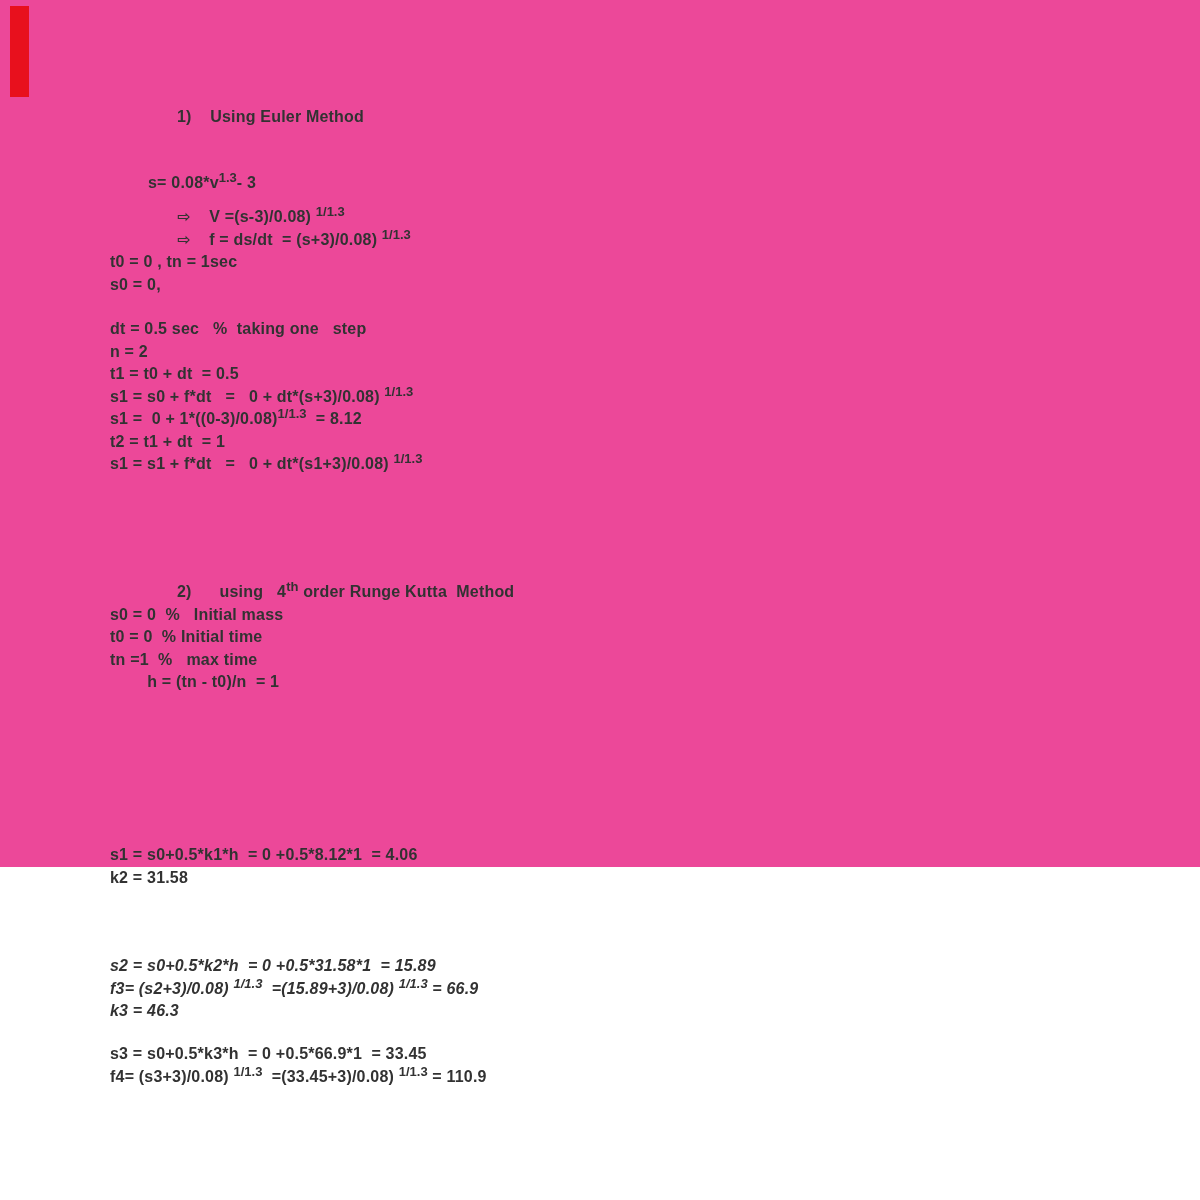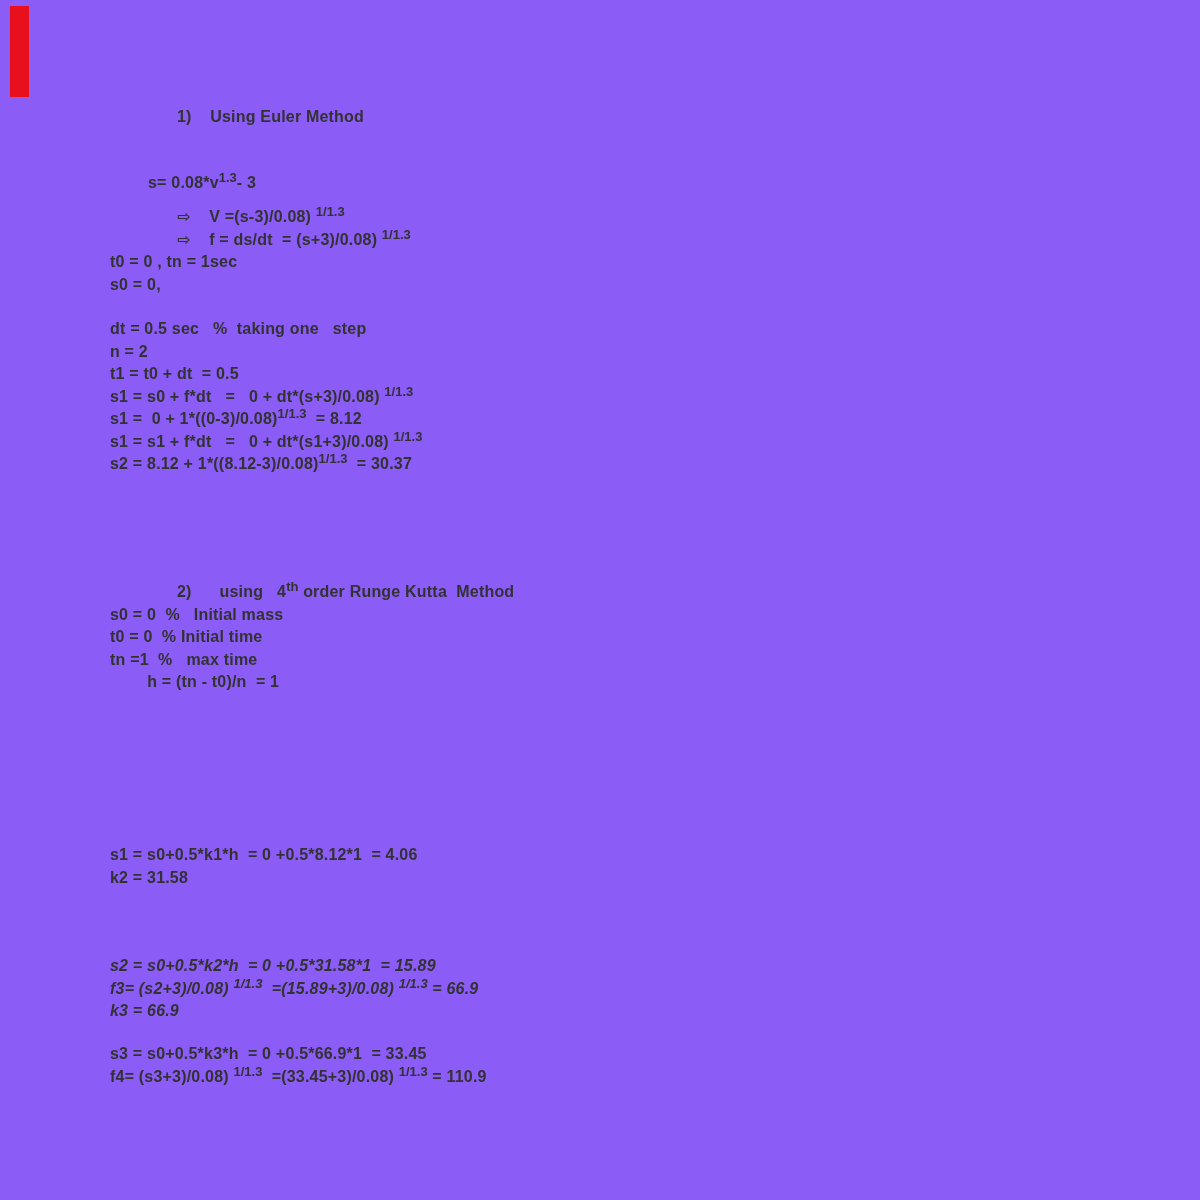--- a/index.html
+++ b/index.html
@@ -4,22 +4,22 @@
 <style>
   * { margin: 0; padding: 0; box-sizing: border-box; }
   html, body {
     width: 1200px; height: 1200px;
     background: #ffffff;
     font-family: "Liberation Sans", "DejaVu Sans", sans-serif;
     overflow: hidden;
   }
   .page {
     position: relative;
-    width: 1200px; height: 1200px;
-    background: #8b5cf6;
+    width: 1200px; height: 867px;
+    background: #ec4899;
   }
   .red-marker {
     position: absolute;
     left: 10px; top: 6px;
     width: 19px; height: 91px;
     background: #e8101d;
   }
   .content {
     position: absolute;
     left: 0; top: 0;
@@ -76,37 +76,37 @@
         <div class="line ind1">⇨    f = ds/dt  = (s+3)/0.08) <sup>1/1.3</sup></div>
         <div class="line ind2">t0 = 0 , tn = 1sec</div>
         <div class="line ind2">s0 = 0,</div>
       </div>
       <div class="block" id="block-euler-steps">
         <div class="line ind2">dt = 0.5 sec   %  taking one   step</div>
         <div class="line ind2">n = 2</div>
         <div class="line ind2">t1 = t0 + dt  = 0.5</div>
         <div class="line ind2">s1 = s0 + f*dt   =   0 + dt*(s+3)/0.08) <sup>1/1.3</sup></div>
         <div class="line ind2">s1 =  0 + 1*((0-3)/0.08)<sup>1/1.3</sup>  = 8.12</div>
+        <div class="line ind2">t2 = t1 + dt  = 1</div>
         <div class="line ind2">s1 = s1 + f*dt   =   0 + dt*(s1+3)/0.08) <sup>1/1.3</sup></div>
-        <div class="line ind2">s2 = 8.12 + 1*((8.12-3)/0.08)<sup>1/1.3</sup>  = 30.37</div>
       </div>
       <div class="block" id="block-rk-setup">
         <div class="line ind1">2)      using   4<sup>th</sup> order Runge Kutta  Method</div>
         <div class="line ind2">s0 = 0  %   Initial mass</div>
         <div class="line ind2">t0 = 0  % Initial time</div>
         <div class="line ind2">tn =1  %   max time</div>
         <div class="line ind2">        h = (tn - t0)/n  = 1</div>
       </div>
       <div class="block" id="block-k2-block">
         <div class="line ind2">s1 = s0+0.5*k1*h  = 0 +0.5*8.12*1  = 4.06</div>
         <div class="line ind2">k2 = 31.58</div>
       </div>
       <div class="block" id="block-k3-block">
         <div class="line ind2">s2 = s0+0.5*k2*h  = 0 +0.5*31.58*1  = 15.89</div>
         <div class="line ind2">f3= (s2+3)/0.08) <sup>1/1.3</sup>  =(15.89+3)/0.08) <sup>1/1.3</sup> = 66.9</div>
-        <div class="line ind2">k3 = 66.9</div>
+        <div class="line ind2">k3 = 46.3</div>
       </div>
       <div class="block" id="block-k4-block">
         <div class="line ind2">s3 = s0+0.5*k3*h  = 0 +0.5*66.9*1  = 33.45</div>
         <div class="line ind2">f4= (s3+3)/0.08) <sup>1/1.3</sup>  =(33.45+3)/0.08) <sup>1/1.3</sup> = 110.9</div>
       </div>
     </div>
 </div>
 
 </body></html>

